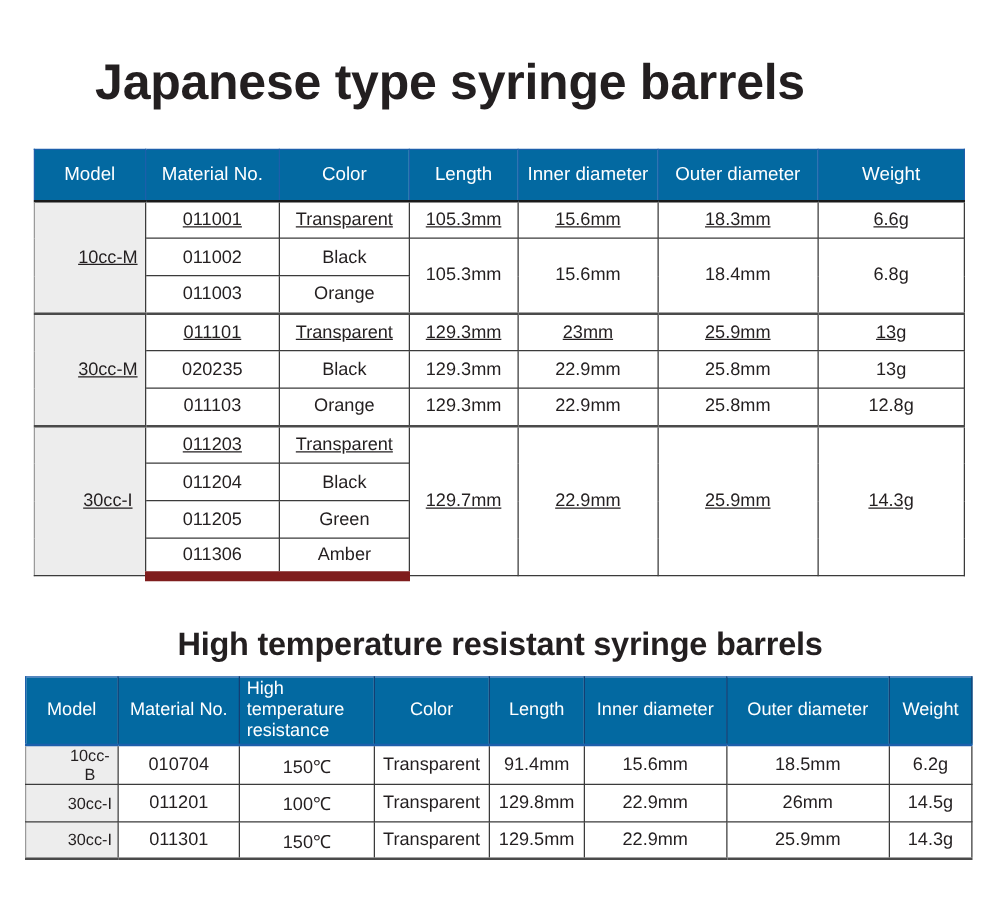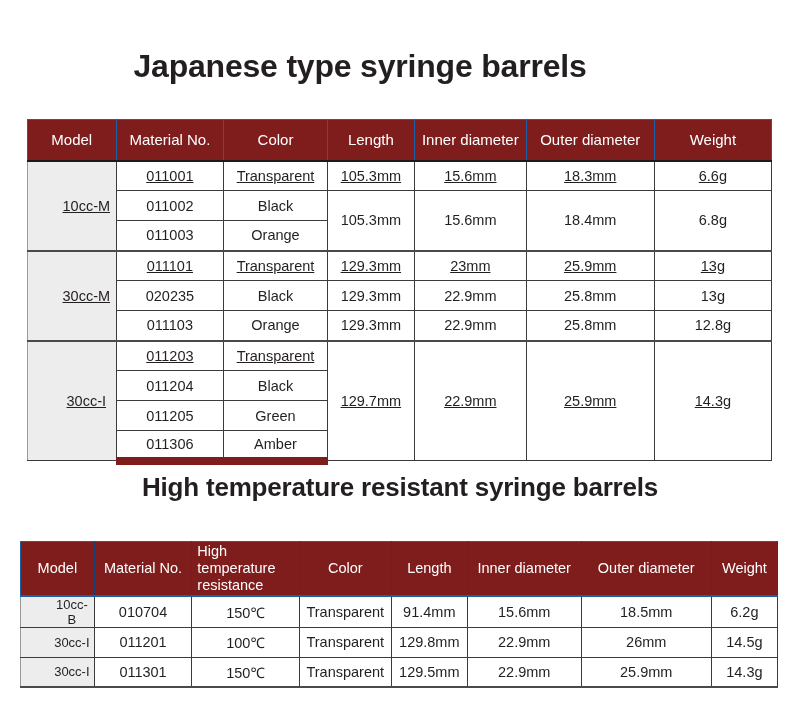--- a/index.html
+++ b/index.html
@@ -24,26 +24,26 @@
   .title {
     text-align: center;
     font-weight: bold;
     color: #231f20;
     letter-spacing: -0.2px;
   }
   #title-1 {
     position: absolute;
     left: 0; top: 46px;
     width: 720px;
-    font-size: 32px;
+    font-size: 40px;
     line-height: 40px;
   }
   #title-2 {
     position: absolute;
-    left: 0; top: 470px;
+    left: 0; top: 498px;
     width: 800px;
     font-size: 26px;
     line-height: 34px;
   }
 
   
   table.spec {
     border-collapse: collapse;
     table-layout: fixed;
     position: absolute;
@@ -53,21 +53,21 @@
   table.spec td {
     border: 1px solid #3b3b3b;
     padding: 0 3px;
     text-align: center;
     vertical-align: middle;
     font-weight: normal;
     color: #231f20;
     background: #ffffff;
   }
   table.spec thead th {
-    background: #7f1d1d;
+    background: #0369a1;
     color: #ffffff;
     border-color: #1c5fab;
     border-bottom: 2px solid #1b1b1b;
   }
   table.spec td.modelcell {
     background: #ededed;
     border-left: 1px solid #9a9a9a;
     border-right: 1px solid #3b3b3b;
     padding-left: 32px;
   }

